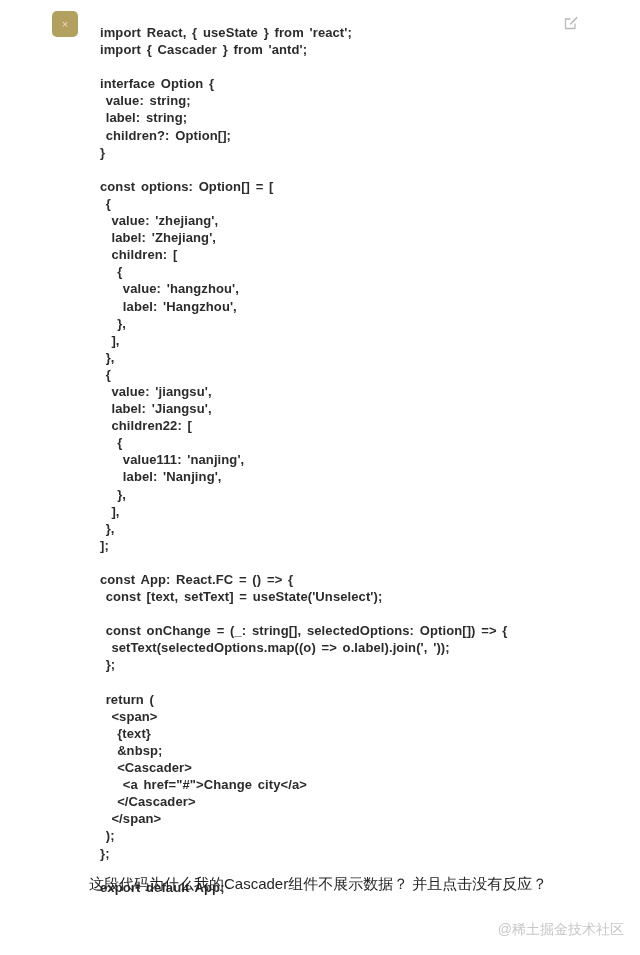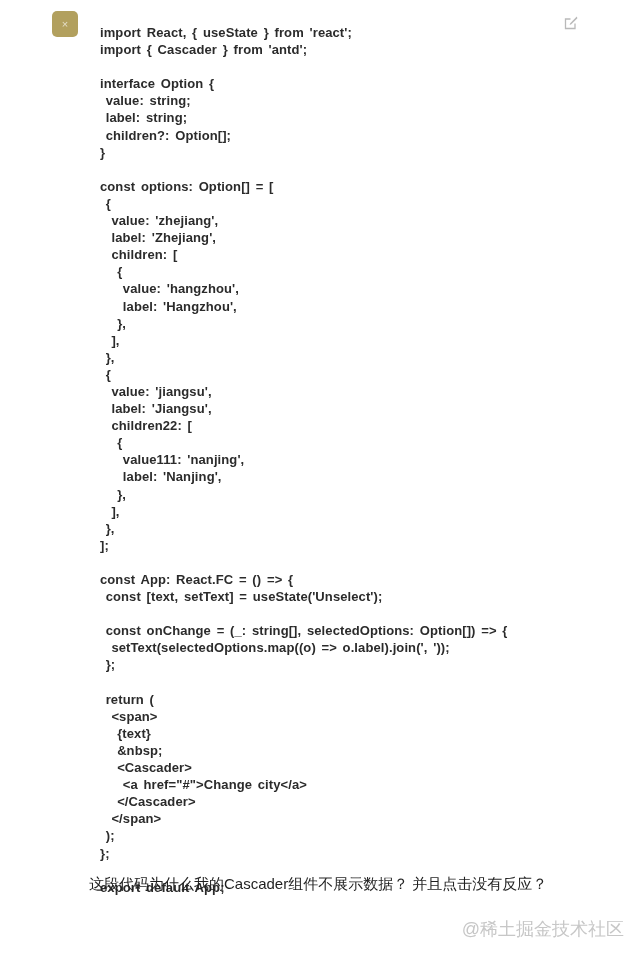--- a/index.html
+++ b/index.html
@@ -62,21 +62,21 @@
     font-size: 15px;
     line-height: 20px;
     color: #1f1f1f;
     font-family: "Liberation Sans", sans-serif;
     white-space: nowrap;
   }
   .watermark {
     position: absolute;
     right: 16px;
     top: 920px;
-    font-size: 18px;
+    font-size: 14px;
     line-height: 19px;
     color: #c7c7c7;
     font-family: "Liberation Sans", sans-serif;
     white-space: nowrap;
   }
 </style>
 </head>
 <body>
 
 <div class="page">

